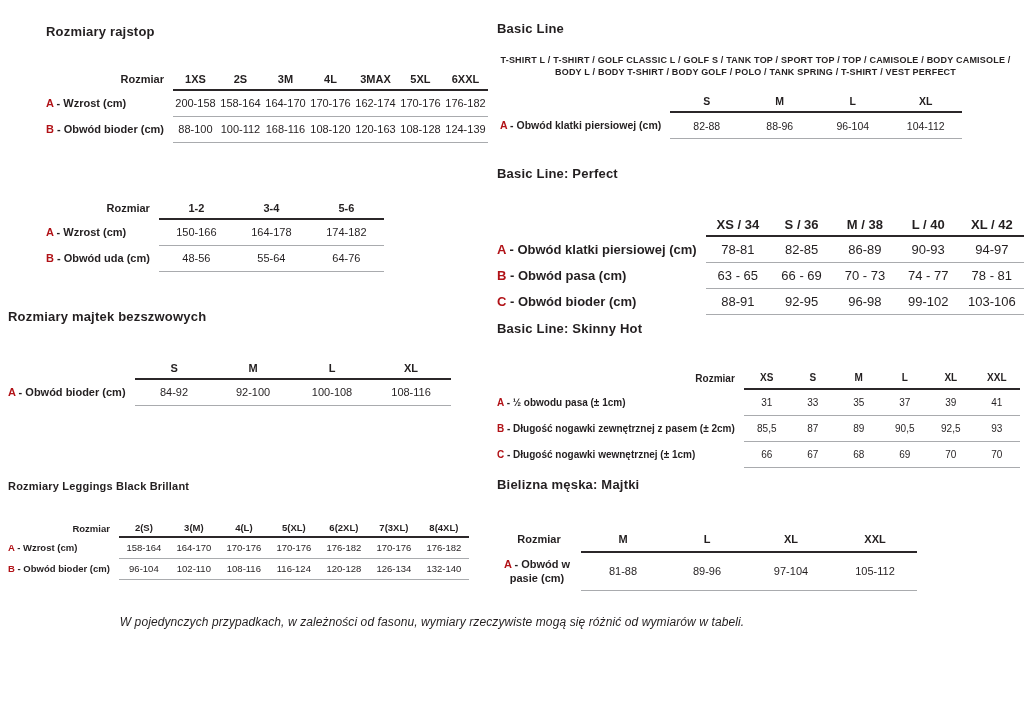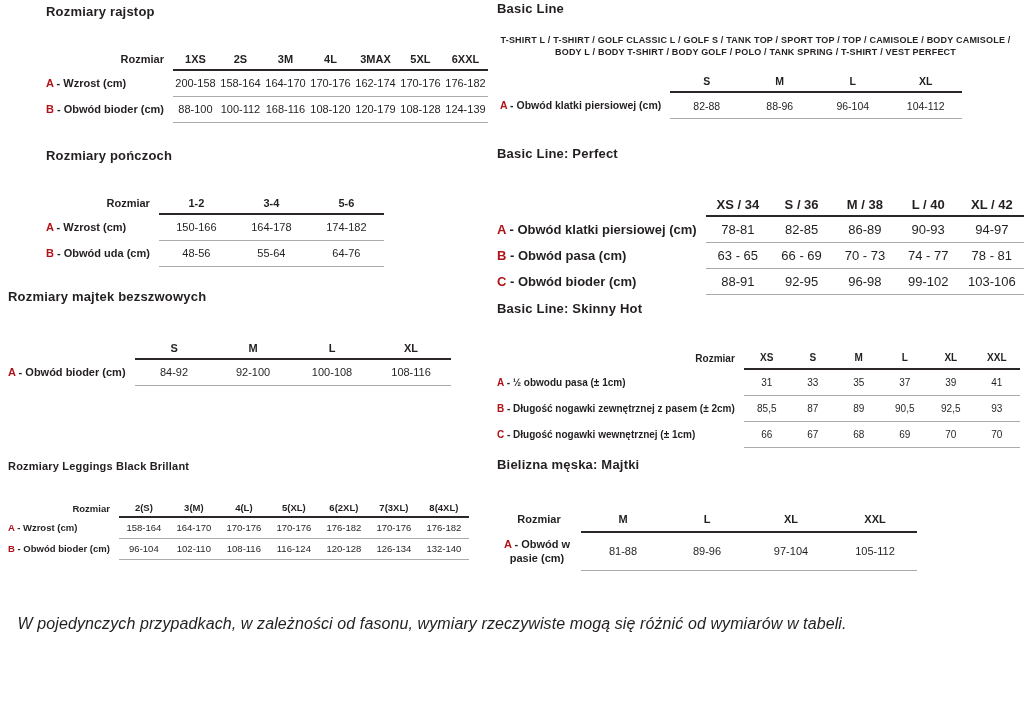--- a/index.html
+++ b/index.html
@@ -5,21 +5,21 @@
   * { margin:0; padding:0; box-sizing:border-box; }
   html,body { background:#ffffff; }
   body {
     width:1024px; height:724px;
     font-family:"Liberation Sans", sans-serif;
     color:#231f20;
     position:relative;
     overflow:hidden;
   }
   .page { position:absolute; left:0; top:0; width:1024px; height:724px; background:#fff; }
-  .sec { position:absolute; }
+  .sec { position:absolute;margin-top:20px; }
   .sec-title { font-size:13px; font-weight:bold; letter-spacing:.2px; white-space:nowrap; }
   .sec-title.small { font-size:11px; }
   .subtitle {
     margin-top:19px; width:517px; text-align:center;
     font-size:9px; font-weight:bold; letter-spacing:.2px; line-height:1.3;
   }
   table.size-table { border-collapse:collapse; table-layout:fixed; }
   .size-table th, .size-table td { padding:0; vertical-align:middle; }
   .size-table thead th {
     font-weight:bold; height:22px; white-space:nowrap;
@@ -63,21 +63,21 @@
   #sec-ponczochy { left:46px;  top:148px; } #sec-ponczochy .size-table { margin-top:29px; }
   #sec-majtkibez { left:8px;   top:289px; } #sec-majtkibez .size-table { margin-top:33px; }
   #sec-leggings  { left:8px;   top:460px; } #sec-leggings  .size-table { margin-top:27px; }
   #sec-basic     { left:497px; top:1px;  }  #sec-basic     .size-table { margin-top:12px; margin-left:3px; }
   #sec-perfect   { left:497px; top:146px; } #sec-perfect   .size-table { margin-top:33px; }
   #sec-skinny    { left:497px; top:301px; } #sec-skinny    .size-table { margin-top:31px; }
   #sec-bielizna  { left:497px; top:457px; } #sec-bielizna  .size-table { margin-top:34px; }
 
   .footnote {
     position:absolute; left:0; top:615px; width:864px;
-    text-align:center; font-style:italic; font-size:16px; font-weight:normal;
+    text-align:center; font-style:italic; font-size:12px; font-weight:normal;
     letter-spacing:.1px;
   }
 </style>
 </head>
 <body>
 
 <div class="page">
 
   <section class="sec" id="sec-rajstopy">
     <h2 class="sec-title">Rozmiary rajstop</h2>
@@ -104,30 +104,29 @@
             <td class="w-col">162-174</td>
             <td class="w-col">170-176</td>
             <td class="w-col">176-182</td>
           </tr>
           <tr>
             <th class="lbl w-lbl"><span class="letter" style="color: rgb(177, 18, 23);">B</span> - Obwód bioder (cm)</th>
             <td class="w-col">88-100</td>
             <td class="w-col">100-112</td>
             <td class="w-col">168-116</td>
             <td class="w-col">108-120</td>
-            <td class="w-col">120-179</td>
+            <td class="w-col">120-163</td>
             <td class="w-col">108-128</td>
             <td class="w-col">124-139</td>
           </tr>
         </tbody>
       </table>
   </section>
 
   <section class="sec" id="sec-ponczochy">
-    <h2 class="sec-title">Rozmiary pończoch</h2>
     <table class="size-table t-ponczochy">
         <thead>
           <tr>
             <th class="corner w-lbl">Rozmiar</th>
             <th class="col w-col">1-2</th>
             <th class="col w-col">3-4</th>
             <th class="col w-col">5-6</th>
           </tr>
         </thead>
         <tbody>

